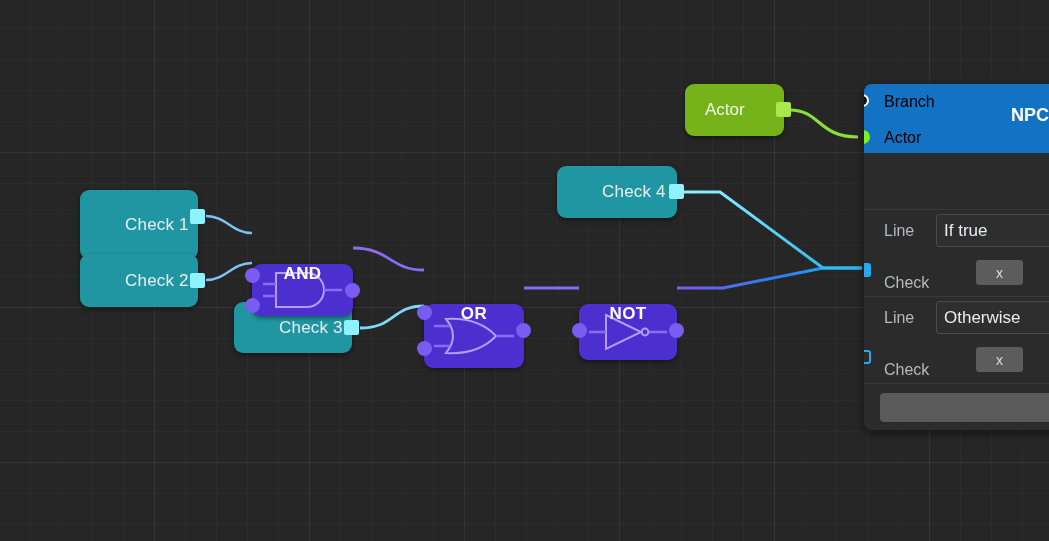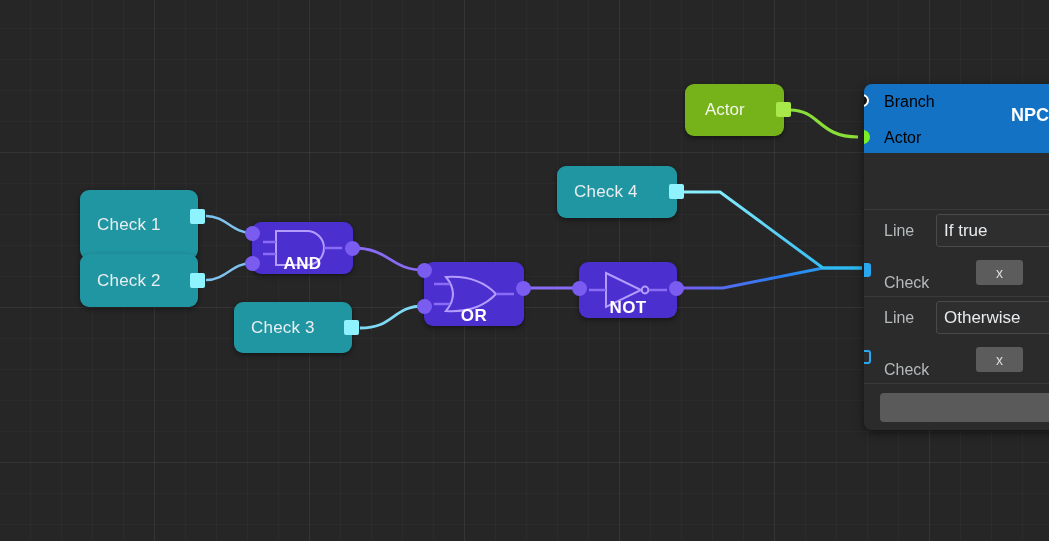--- a/index.html
+++ b/index.html
@@ -20,21 +20,21 @@
     background-size:31px 31px, 31px 31px, 155px 155px, 155px 155px;
     background-position:-1px -3px, -1px -3px, -1px -3px, -1px -3px;
   }
   #wires{position:absolute;left:0;top:0;width:1049px;height:541px;pointer-events:none;}
 
   .node{position:absolute;border-radius:9px;box-sizing:border-box;}
 
   .check-node{
     background:#2196a3;
     box-shadow:0 2px 5px rgba(0,0,0,.45);
-    display:flex;align-items:center;
+    display:flex;align-items:center;padding-left:28px;
   }
   .check-node .label{
     color:#e9eef0;font-size:17px;padding-left:17px;letter-spacing:.2px;
   }
   .port-sq{
     position:absolute;width:15px;height:15px;border-radius:2px;
     background:#8ef2ff;
   }
 
   .actor-node{
@@ -43,21 +43,21 @@
     display:flex;align-items:center;
   }
   .actor-node .label{color:#f2f6ea;font-size:17px;padding-left:20px;}
   .port-sq-green{
     position:absolute;width:15px;height:15px;border-radius:2px;background:#a8e84a;
   }
 
   .gate-node{
     background:#4b2fcf;
     box-shadow:0 2px 5px rgba(0,0,0,.45);
-    display:flex;align-items:flex-end;justify-content:center;
+    display:flex;align-items:flex-start;justify-content:center;margin-top:42px;
   }
   .gate-glyph{position:absolute;left:0;top:0;width:100%;height:100%;}
   .gate-node .label{
     color:#ffffff;font-size:17px;font-weight:bold;position:relative;z-index:2;
     letter-spacing:.4px;
   }
   .port-circle{
     position:absolute;width:15px;height:15px;border-radius:50%;
     background:#7b5cf0;
   }

